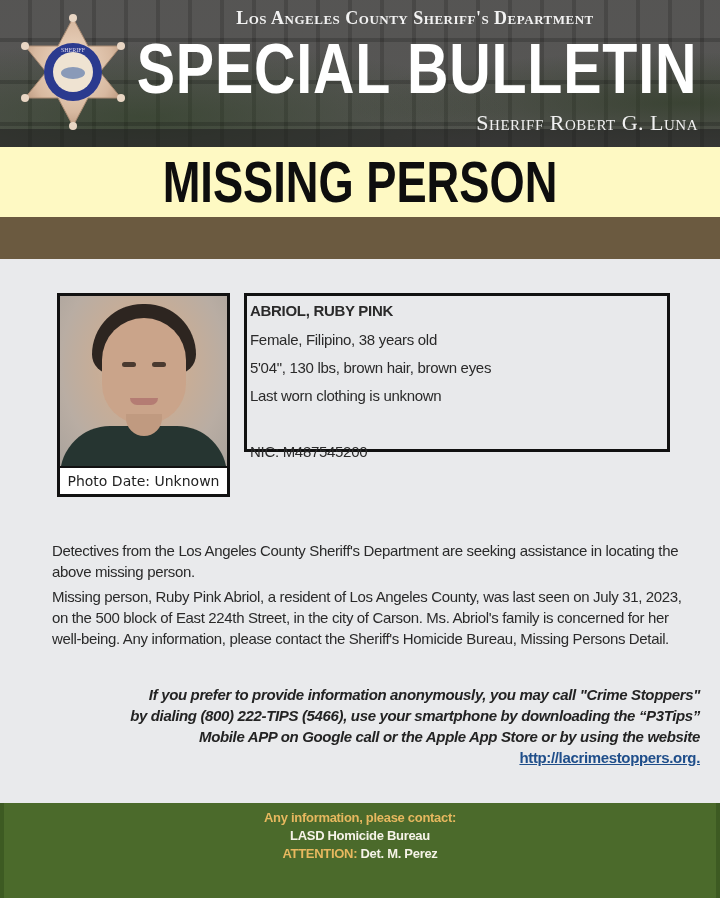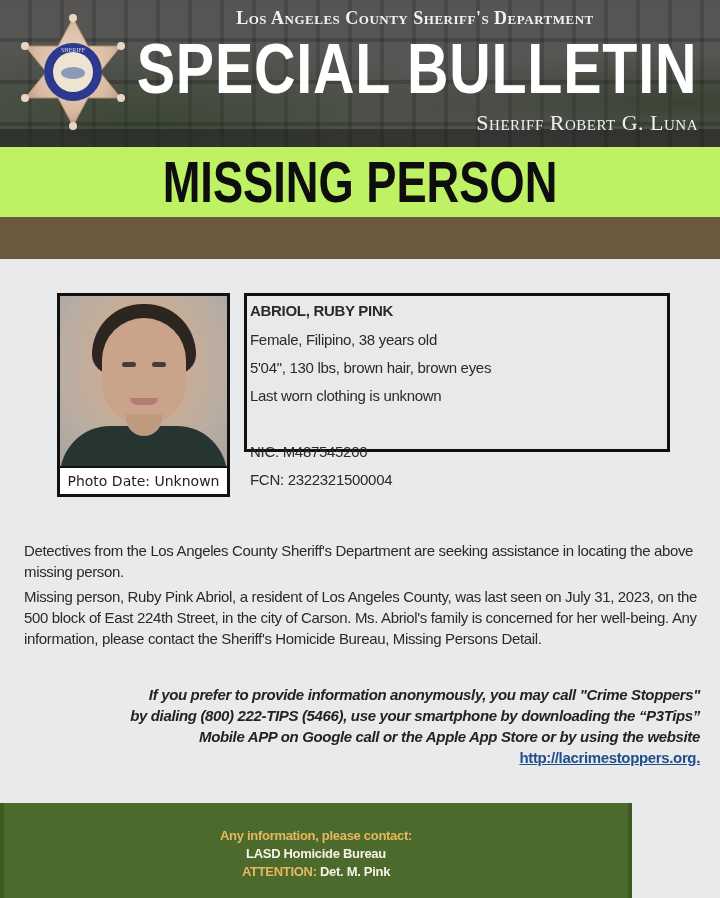--- a/index.html
+++ b/index.html
@@ -45,21 +45,21 @@
   }
   .sheriff-name {
     position: absolute; right: 22px; top: 110px; z-index: 2;
     color: #f0f0f0; font-family: "Liberation Serif", serif; font-size: 22px;
     font-variant: small-caps; letter-spacing: 0.5px; white-space: nowrap;
   }
 
   
   .missing-band {
     position: absolute; left: 0; top: 147px; width: 720px; height: 86px;
-    background: #bef264; text-align: center;
+    background: #fef9c3; text-align: center;
   }
   .missing-title {
     display: inline-block; font-family: "Liberation Sans", sans-serif; font-weight: bold;
     font-size: 58px; line-height: 70px; color: #0e0e0e; letter-spacing: 0px;
     transform: scaleX(0.78); transform-origin: center;
   }
   .brown-band {
     position: absolute; left: 0; top: 217px; width: 720px; height: 42px;
     background: #6b5a40;
   }
@@ -107,36 +107,36 @@
   }
   .info-line.name { font-weight: bold; height: 26px; line-height: 22px; }
   .info-spacer { height: 28px; }
 
   
   .body-text {
     position: absolute; left: 24px; top: 540px; width: 676px;
     font-family: "Liberation Sans", sans-serif; font-size: 15px; color: #2a2a2a;
     line-height: 21px; letter-spacing: -0.35px;
   }
-  .body-text p { margin-bottom: 4px; }
+  .body-text p { margin-bottom: 4px; margin-left: 28px; }
 
   .anon-text {
     position: absolute; left: 20px; top: 684px; width: 680px; text-align: right;
     font-family: "Liberation Sans", sans-serif; font-size: 15px; font-weight: bold;
     font-style: italic; color: #232323; line-height: 21px; letter-spacing: -0.35px;
   }
   .anon-link {
     display: inline-block; color: #1f4e8a; text-decoration: underline; font-style: normal;
     font-weight: bold;
   }
 
   
   .footer {
-    position: absolute; left: 0; top: 803px; width: 632px; height: 95px;
-    background: #4b6a2b; text-align: center; padding-top: 24px;
+    position: absolute; left: 0; top: 803px; width: 720px; height: 95px;
+    background: #4b6a2b; text-align: center; padding-top: 6px;
     border-left: 4px solid #3d5a22; border-right: 4px solid #3d5a22;
   }
   .footer-line {
     font-family: "Liberation Sans", sans-serif; font-weight: bold; font-size: 13px;
     line-height: 18px; color: #f6f3e8; letter-spacing: -0.3px;
   }
   .footer-line.accent { color: #e7b85f; }
   .footer-accent { color: #e7b85f; }
 </style>
 </head>
@@ -186,32 +186,31 @@
   <div class="photo-caption">Photo Date: Unknown</div>
 </div>
 
 <div class="info-box">
   <div class="info-line name">ABRIOL, RUBY PINK</div>
   <div class="info-line">Female, Filipino, 38 years old</div>
   <div class="info-line">5'04", 130 lbs, brown hair, brown eyes</div>
   <div class="info-line">Last worn clothing is unknown</div>
   <div class="info-spacer"></div>
   <div class="info-line">NIC: M487545200</div>
-  <div class="info-line">FCN: 2322321500004</div>
 </div>
 
 <div class="body-text">
   <p>Detectives from the Los Angeles County Sheriff's Department are seeking assistance in locating the above missing person.</p>
   <p>Missing person, Ruby Pink Abriol, a resident of Los Angeles County, was last seen on July 31, 2023, on the 500 block of East 224th Street, in the city of Carson.  Ms. Abriol's family is concerned for her well-being.  Any information, please contact the Sheriff's Homicide Bureau, Missing Persons Detail.</p>
 </div>
 
 <div class="anon-text">
   <div>If you prefer to provide information anonymously, you may call "Crime Stoppers"</div>
   <div>by dialing (800) 222-TIPS (5466), use your smartphone by downloading the “P3Tips”</div>
   <div>Mobile APP on Google call or the Apple App Store or by using the website</div>
   <a class="anon-link">http://lacrimestoppers.org.</a>
 </div>
 
 <div class="footer">
   <div class="footer-line accent">Any information, please contact:</div>
   <div class="footer-line">LASD Homicide Bureau</div>
-  <div class="footer-line"><span class="footer-accent">ATTENTION:</span><span> Det. M. Pink</span></div>
+  <div class="footer-line"><span class="footer-accent">ATTENTION:</span><span> Det. M. Perez</span></div>
 </div>
 
 </body></html>

